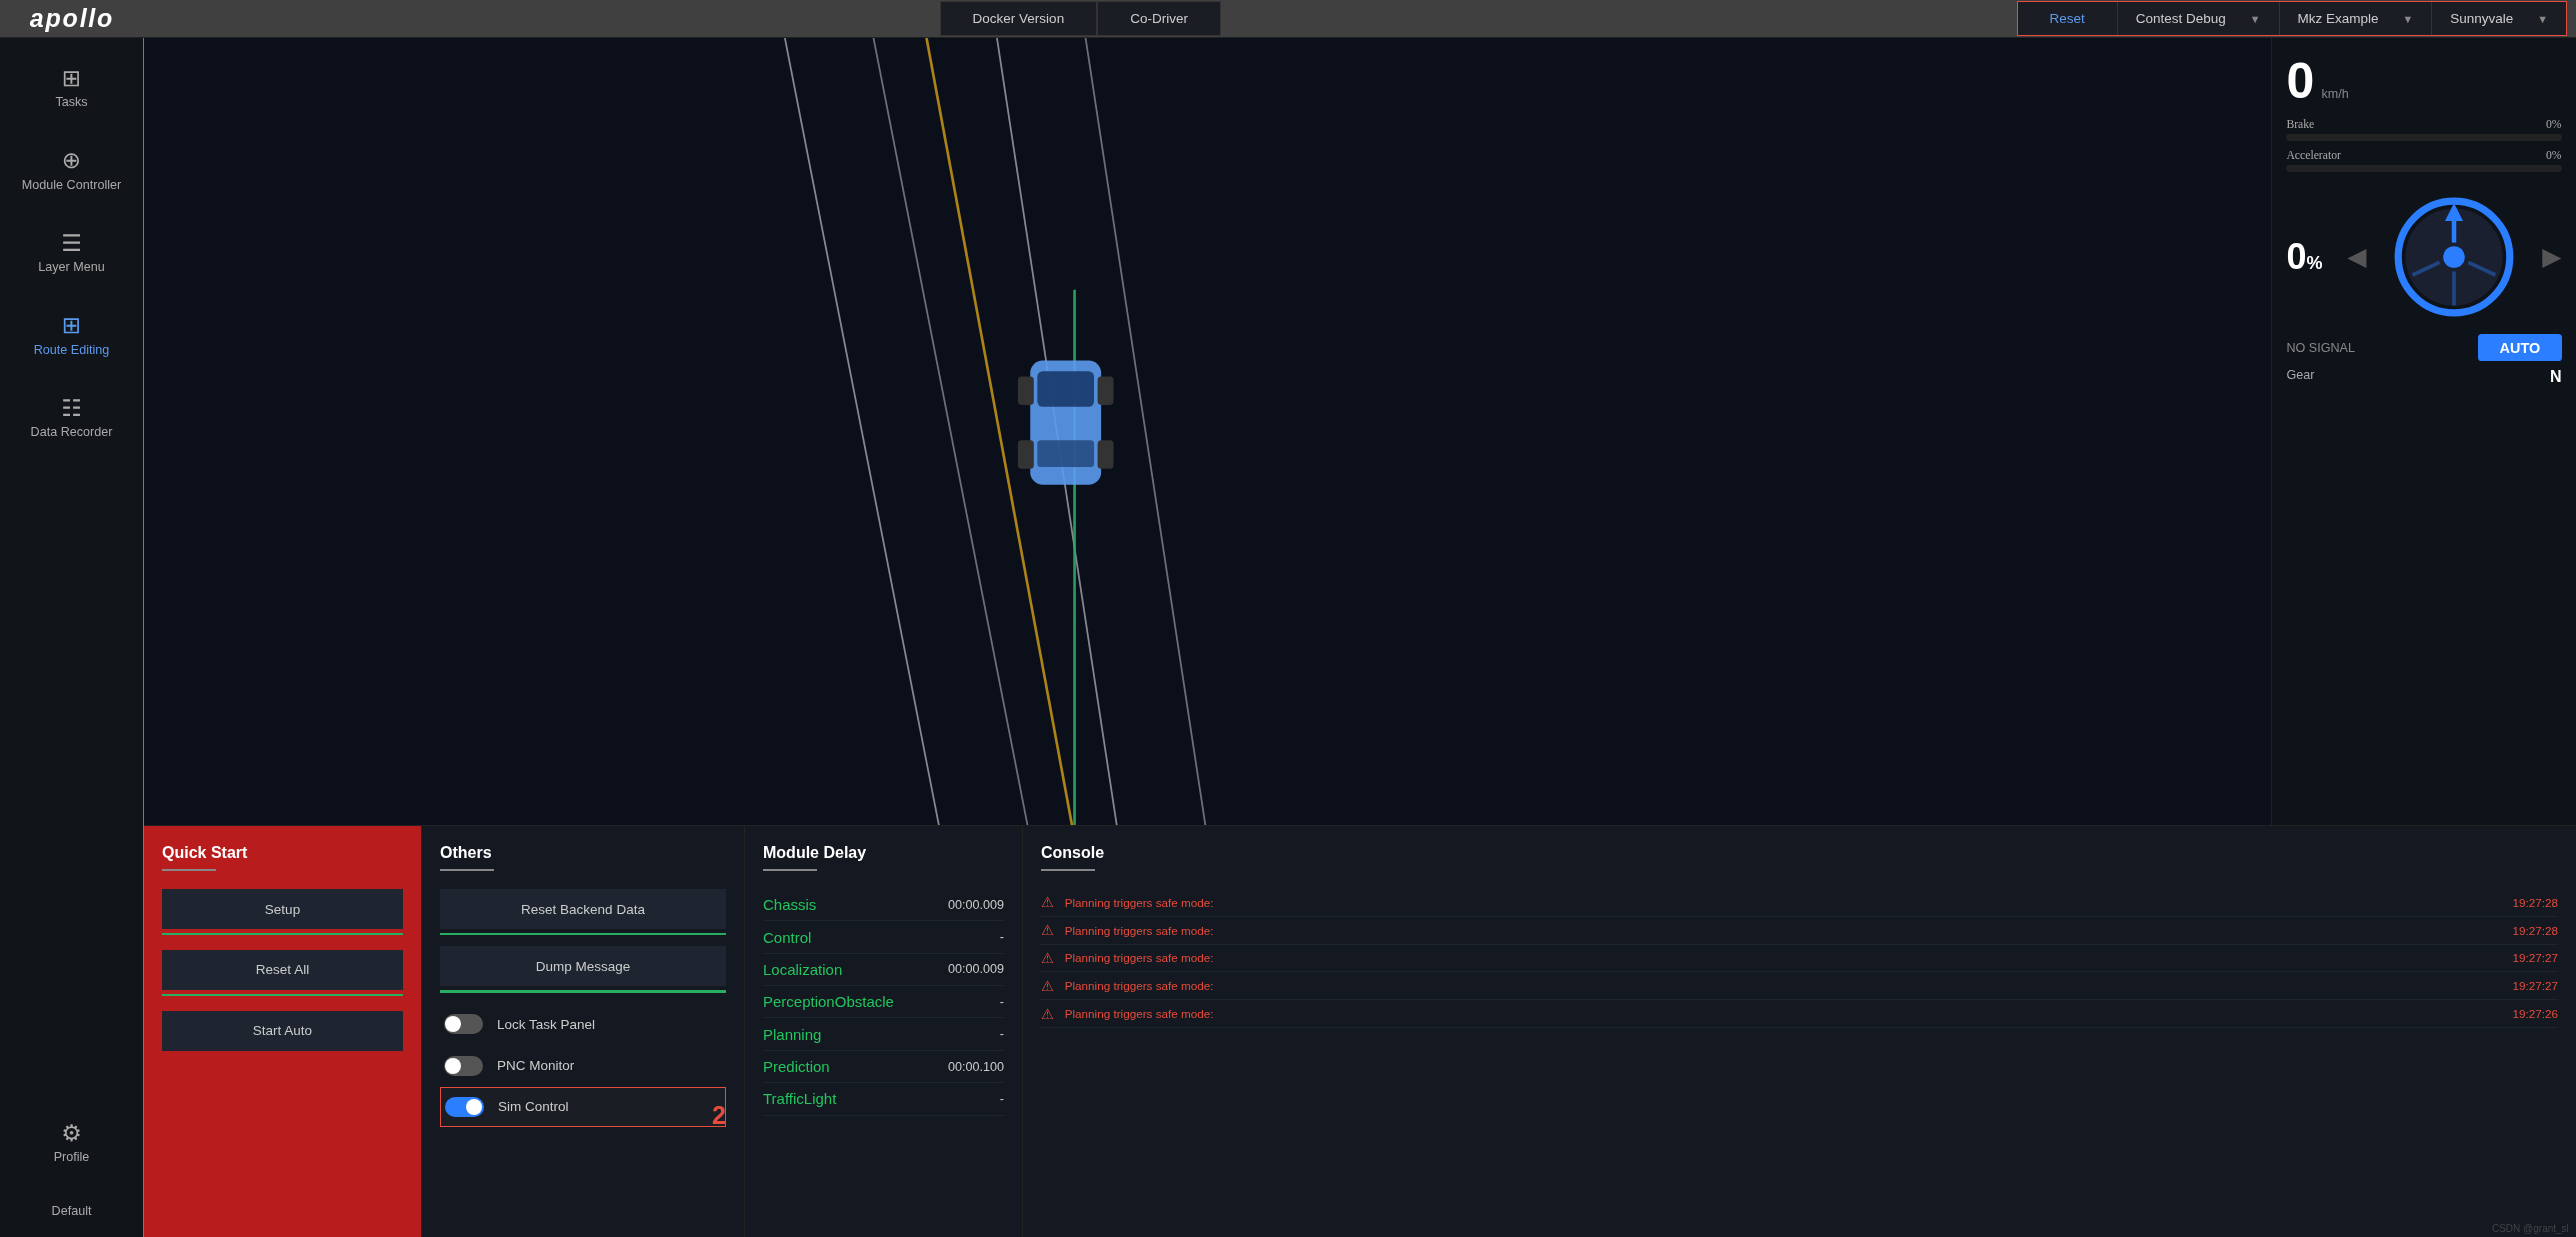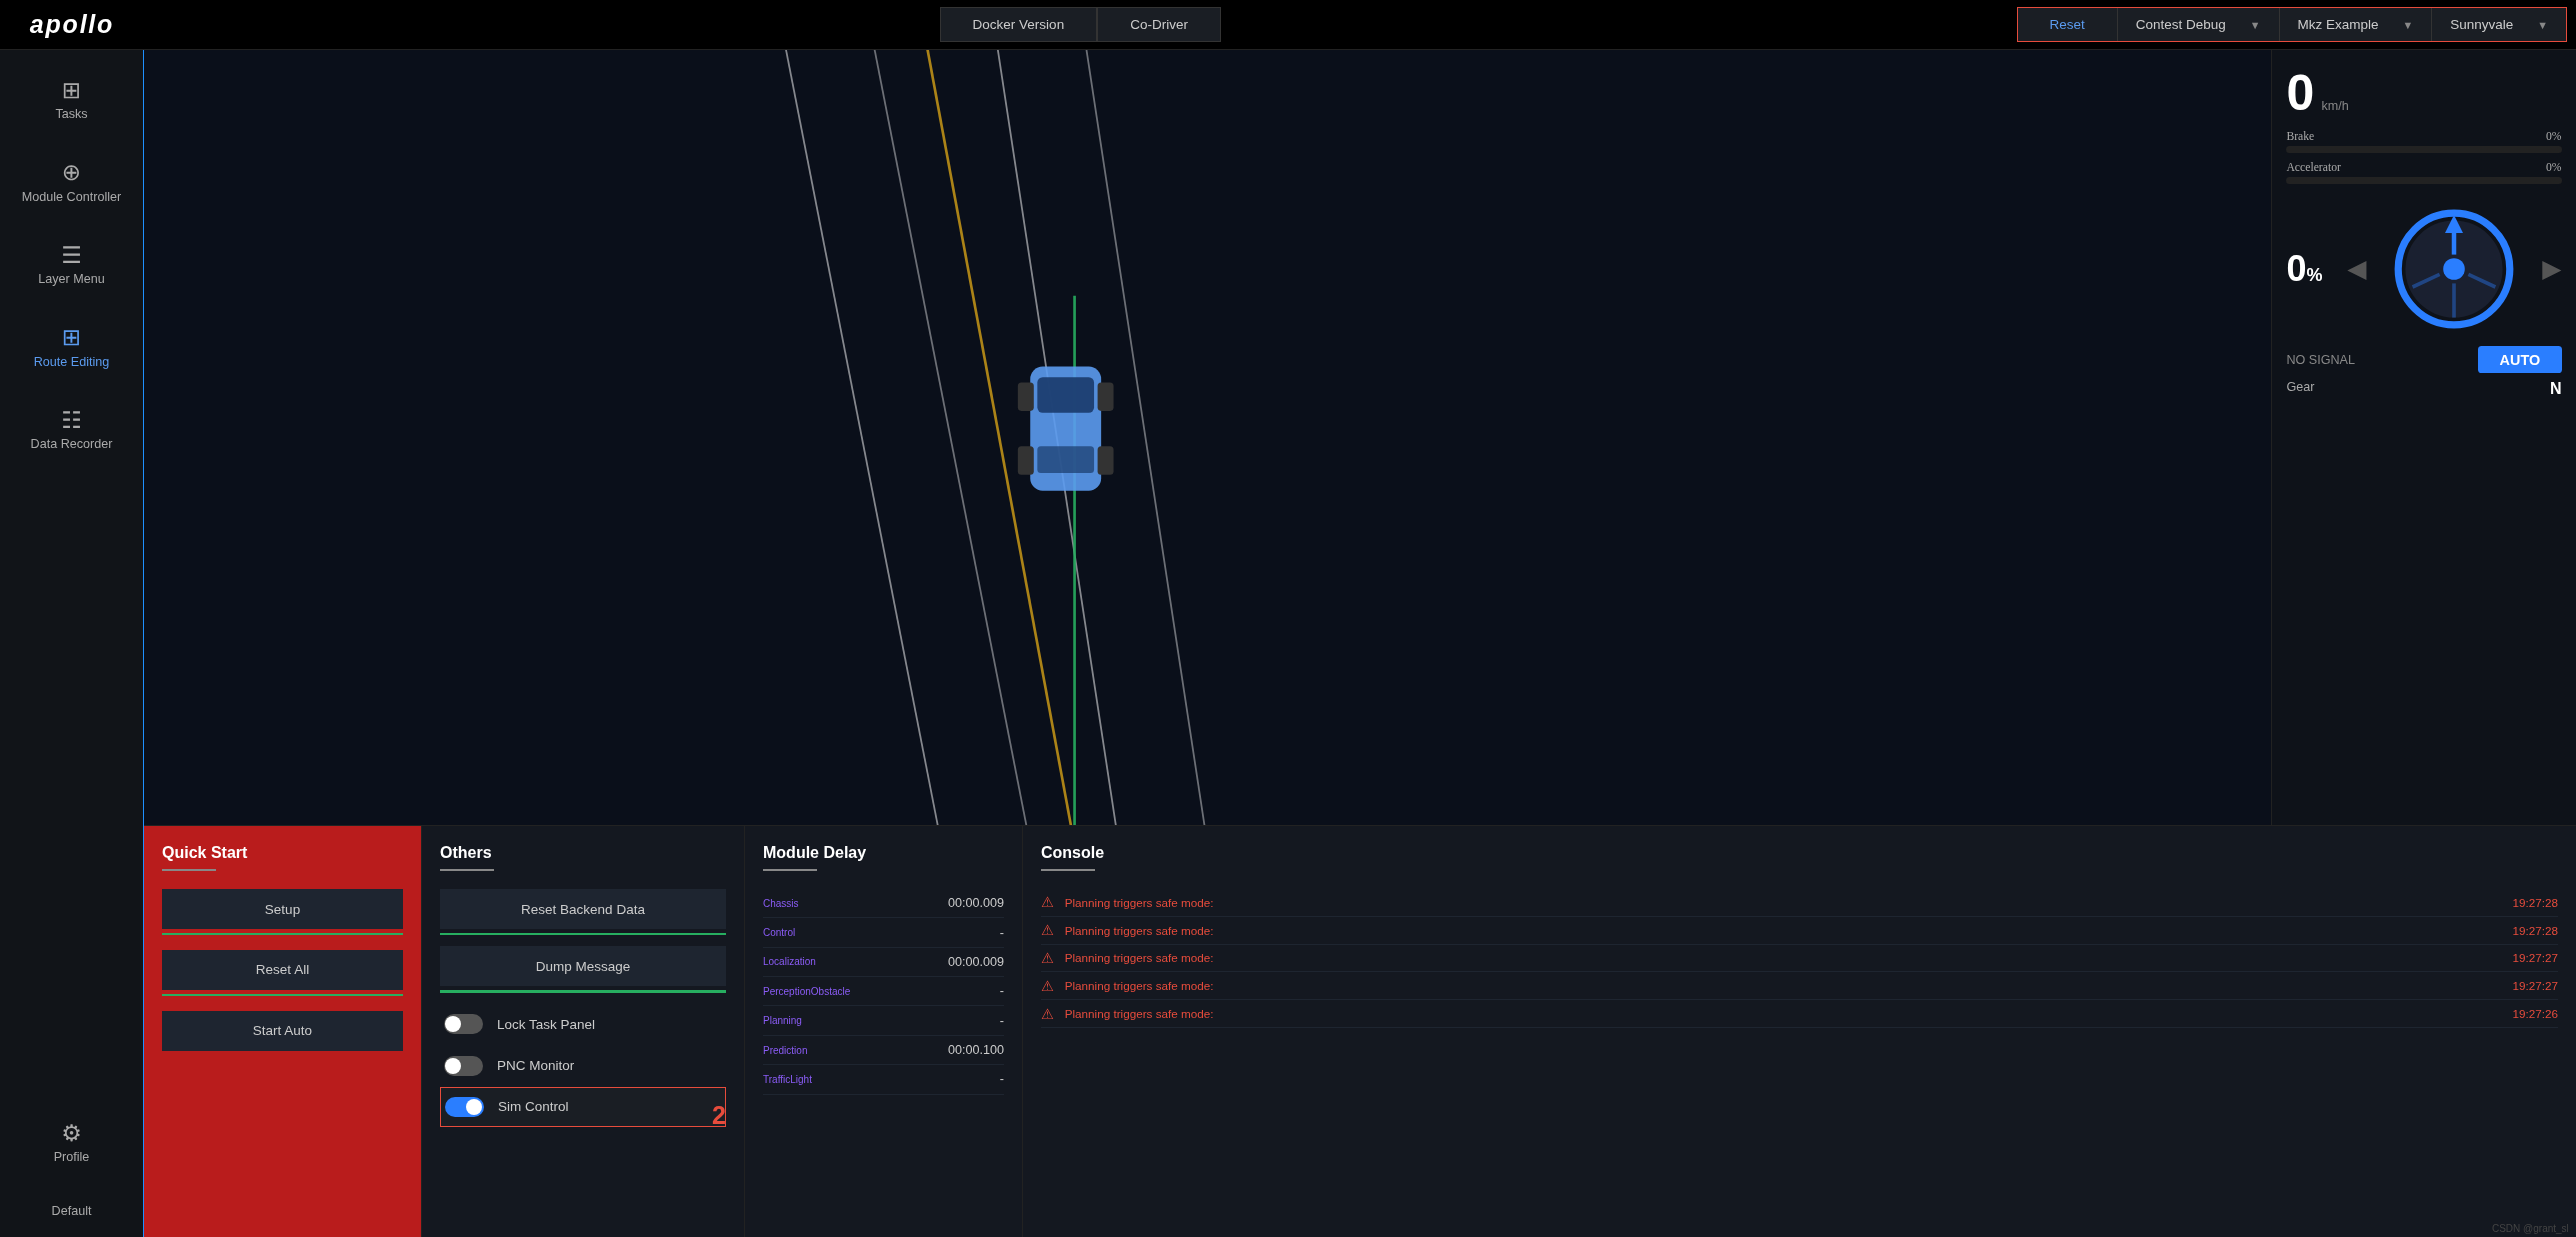--- a/index.html
+++ b/index.html
@@ -12,22 +12,22 @@
       height: 1238px;
       overflow: hidden;
       display: flex;
       flex-direction: column;
     }
 
     
     .top-bar {
       display: flex;
       align-items: center;
-      background: #000000;
-      height: 50px;
+      background: #404040;
+      height: 38px;
       border-bottom: 0.9px solid #222;
       flex-shrink: 0;
     }
     .logo {
       width: 144px;
       display: flex;
       align-items: center;
       justify-content: center;
       padding: 0 14.4px;
     }
@@ -392,21 +392,21 @@
       padding: 18px;
       flex-shrink: 0;
     }
     .delay-row {
       display: flex;
       align-items: center;
       justify-content: space-between;
       padding: 7.2px 0;
       border-bottom: 0.9px solid #1e2530;
     }
-    .delay-name { color: #8b5cf6; font-size: 10px; }
+    .delay-name { color: #22c55e; font-size: 15px; }
     .delay-value { color: #ccc; font-size: 12.6px; }
 
     
     .console-panel {
       flex: 1;
       background: #141820;
       padding: 18px;
       overflow-y: auto;
     }
     .console-row {

